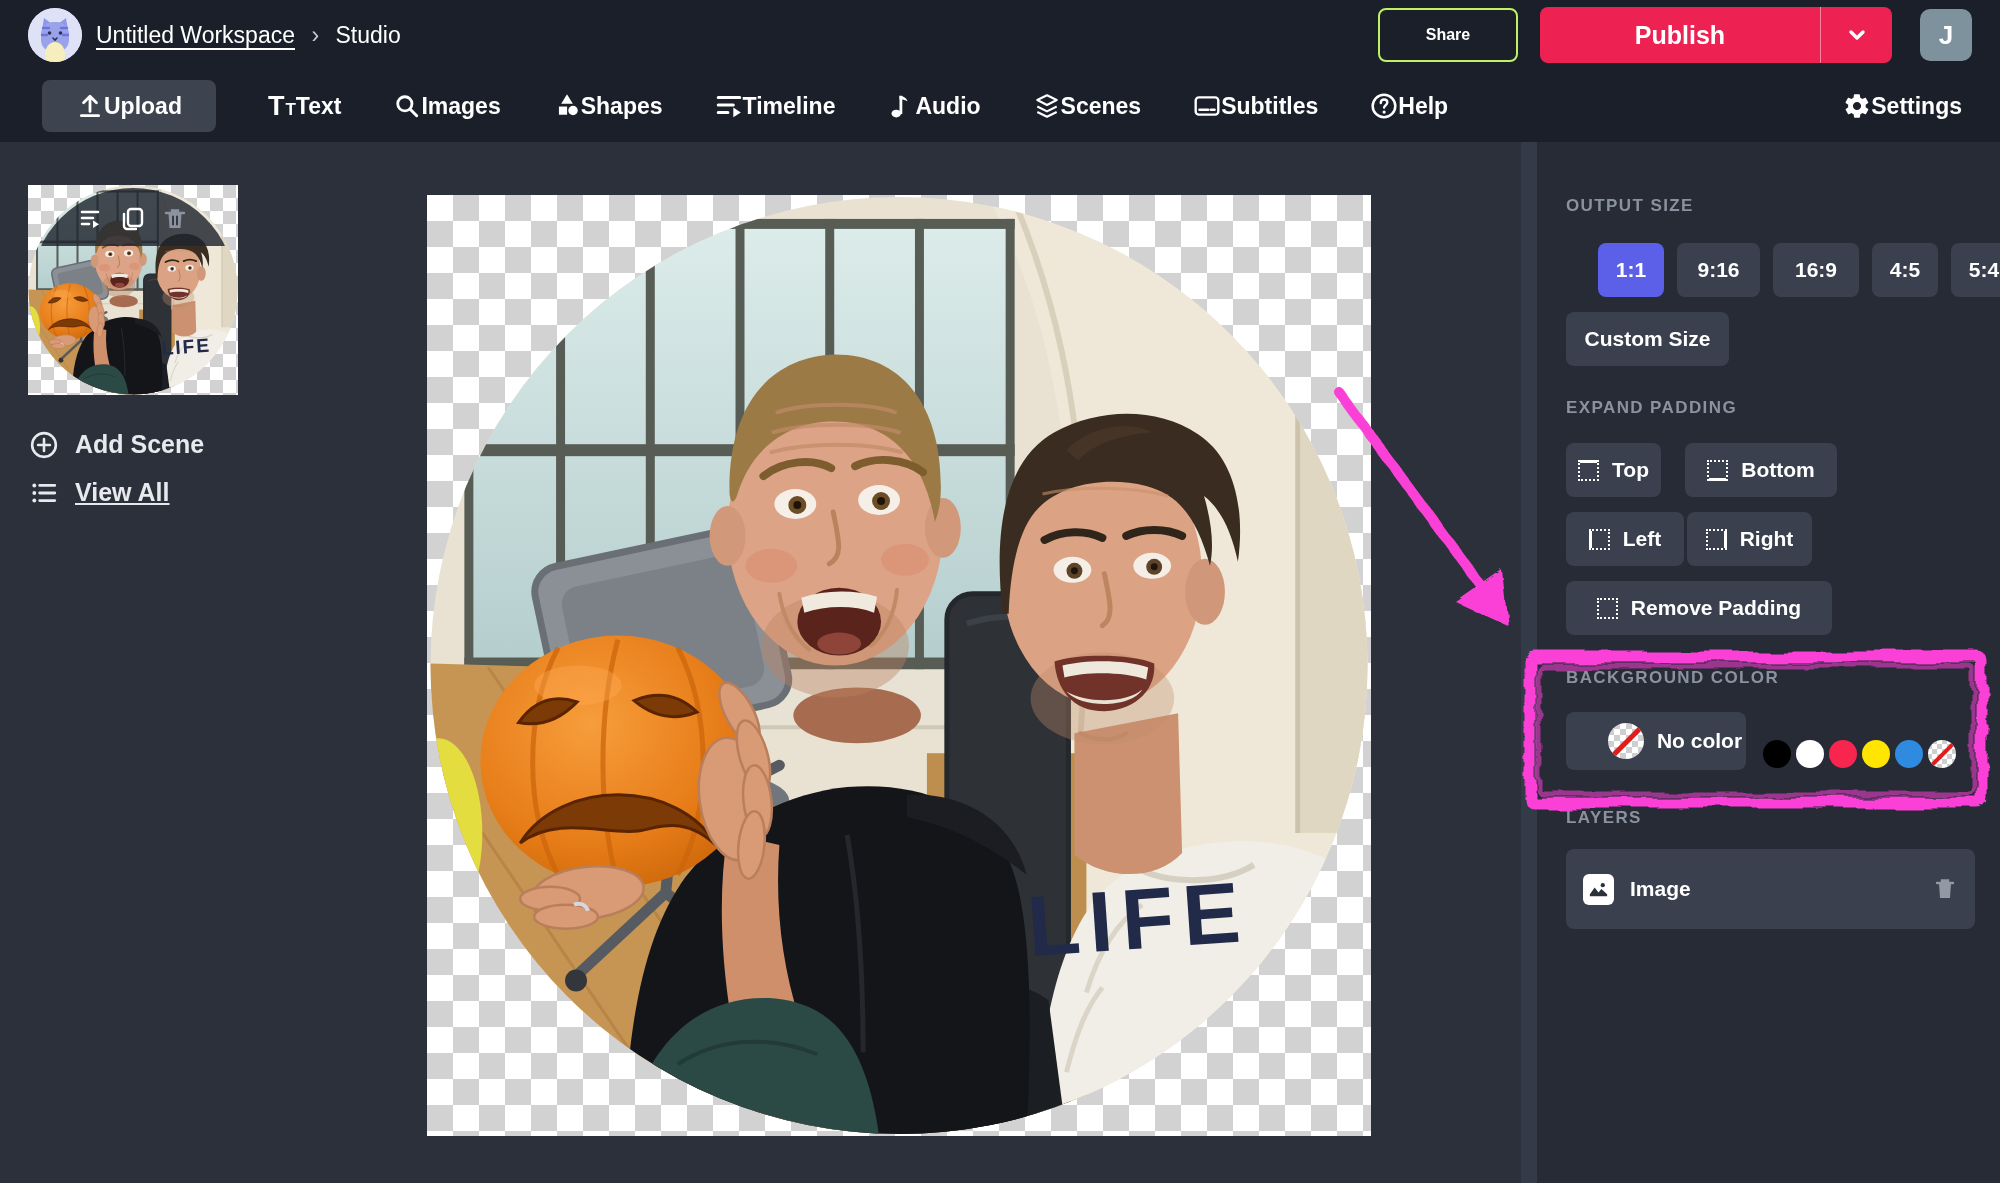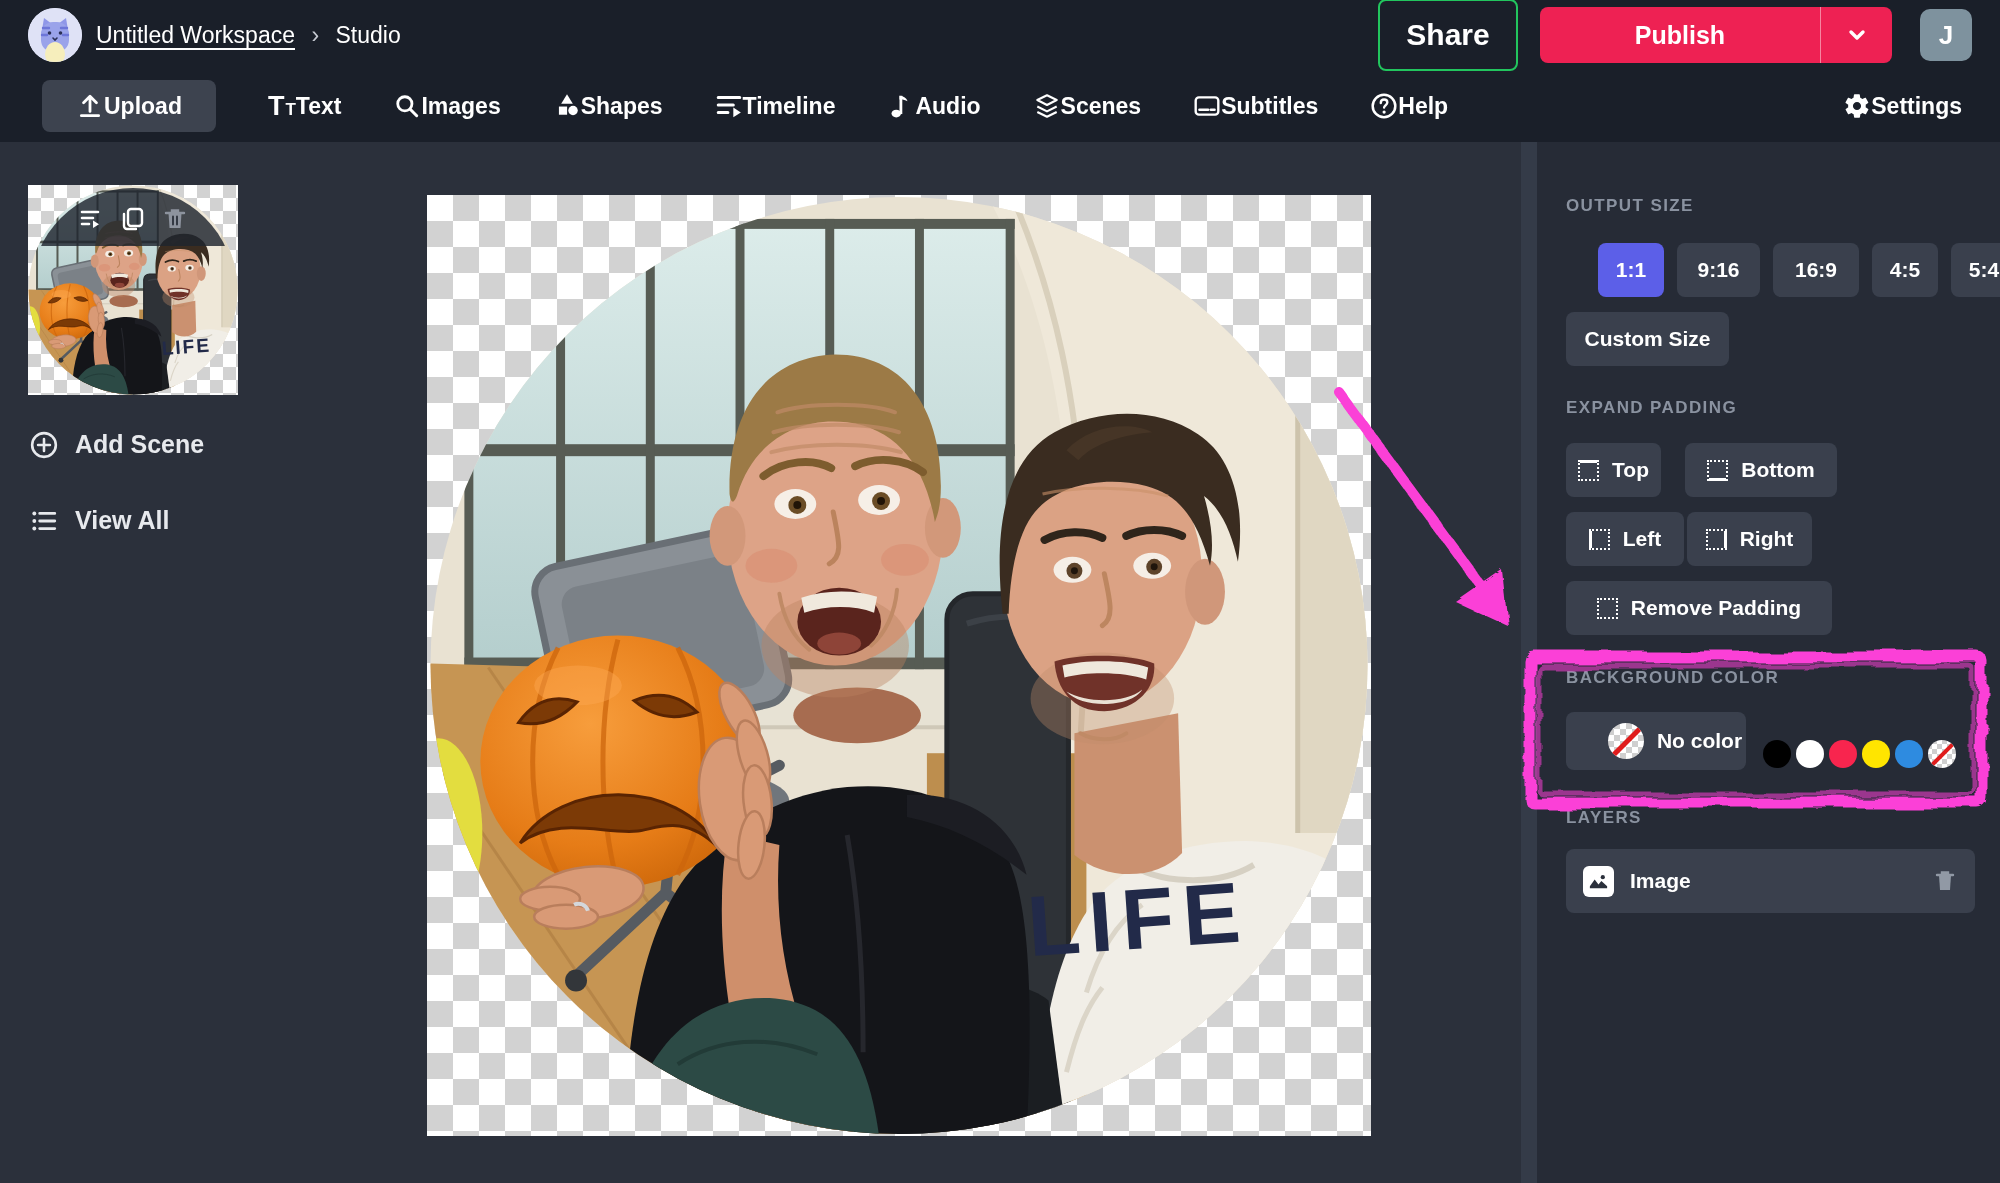--- a/index.html
+++ b/index.html
@@ -8,22 +8,22 @@
   #app { position:relative; width:2000px; height:1183px; overflow:hidden; background:#2b303b; }
 
   
   .topbar { position:absolute; left:0; top:0; width:2000px; height:142px; background:#1a1f29; z-index:5; }
   .row1 { display:flex; align-items:center; height:70px; padding:0 28px; }
   .logo { width:54px; height:54px; border-radius:50%; background:#dfe2f6; flex:0 0 auto; overflow:hidden; }
   .crumb { margin-left:14px; color:#fff; font-size:23px; white-space:nowrap; }
   .crumb .ws { color:#fff; text-decoration:underline; text-underline-offset:5px; cursor:pointer; }
   .crumb .sep { color:#c6cad2; margin:0 10px; }
   .spacer { margin-left:auto; }
-  .share-btn { height:72px; width:140px; border:2px solid #22c55e; border-radius:8px; color:#fff;
-    font-size:30px; font-weight:600; display:flex; align-items:center; justify-content:center; cursor:pointer; background:transparent; }
+  .share-btn { height:54px; width:140px; border:2px solid #bef264; border-radius:8px; color:#fff;
+    font-size:16px; font-weight:600; display:flex; align-items:center; justify-content:center; cursor:pointer; background:transparent; }
   .publish-btn { margin-left:22px; height:56px; width:352px; border-radius:8px; background:#ee2153; display:flex; align-items:stretch; cursor:pointer; }
   .publish-main { flex:1; display:flex; align-items:center; justify-content:center; color:#fff; font-size:25px; font-weight:700; }
   .publish-caret { width:72px; border-left:1px solid rgba(255,255,255,.45); display:flex; align-items:center; justify-content:center; }
   .avatar { margin-left:28px; width:52px; height:52px; border-radius:10px; background:#7e929e; color:#fff;
     font-size:26px; font-weight:600; display:flex; align-items:center; justify-content:center; cursor:pointer; }
 
   
   .toolbar { display:flex; align-items:center; height:72px; padding:0 38px; gap:52px; position:relative; }
   .tool { display:flex; align-items:center; color:#fff; font-size:23px; font-weight:600; cursor:pointer; white-space:nowrap; }
   .tool.active { background:#3d434f; border-radius:8px; padding:12px 34px; margin-left:4px; }
@@ -35,21 +35,21 @@
   
   .thumb { position:absolute; left:28px; top:185px; width:210px; height:210px; cursor:pointer;
     background-image:conic-gradient(#d2d2d2 90deg,#ffffff 90deg 180deg,#d2d2d2 180deg 270deg,#ffffff 270deg);
     background-size:26px 26px; }
   .thumb svg.scene-mini { position:absolute; inset:0; width:210px; height:210px; }
   .thumb-mask { position:absolute; left:3px; top:3px; width:204px; height:204px; border-radius:50%; overflow:hidden; }
   .thumb-band { height:58px; background:rgba(30,36,46,.82); display:flex; align-items:center; justify-content:center; gap:16px; padding-top:4px; }
   .thumb-band .ticon { cursor:pointer; display:flex; }
   .side-link { position:absolute; left:30px; display:flex; align-items:center; gap:17px; color:#e7e9ed; font-size:25px; font-weight:600; cursor:pointer; }
   .side-link.add { top:430px; }
-  .side-link.viewall { top:506px; }
+  .side-link.viewall { top:478px;text-decoration:underline; }
 
   
   .canvas { position:absolute; left:427px; top:195px; width:944px; height:941px;
     background-image:conic-gradient(#d2d2d2 90deg,#ffffff 90deg 180deg,#d2d2d2 180deg 270deg,#ffffff 270deg);
     background-size:52px 52px; }
   .canvas > svg { position:absolute; inset:0; width:100%; height:100%; cursor:move; }
 
   
   .panel-divider { position:absolute; left:1521px; top:142px; width:16px; height:1041px; background:#343b48; }
   .panel { position:absolute; left:1537px; top:142px; width:463px; height:1041px; background:#262b36; }
@@ -67,21 +67,21 @@
   .pad-ico.right { border-right:3px solid #fff; }
   .nocolor-ico { width:36px; height:36px; border-radius:50%; position:relative; overflow:hidden; flex:0 0 auto;
     background-image:conic-gradient(#cfcfcf 90deg,#ffffff 90deg 180deg,#cfcfcf 180deg 270deg,#ffffff 270deg);
     background-size:12px 12px; background-position:center; }
   .nocolor-ico::after { content:""; position:absolute; left:-4px; top:16px; width:46px; height:5px; background:#e01c1c; transform:rotate(-45deg); }
   .swatch-row { position:absolute; left:226px; top:598px; display:flex; gap:5px; align-items:center; }
   .swatch { width:28px; height:28px; border-radius:50%; cursor:pointer; flex:0 0 auto; position:relative; overflow:hidden; }
   .swatch.alpha { background-image:conic-gradient(#cfcfcf 90deg,#ffffff 90deg 180deg,#cfcfcf 180deg 270deg,#ffffff 270deg);
     background-size:10px 10px; background-position:center; }
   .swatch.alpha::after { content:""; position:absolute; left:-4px; top:12px; width:38px; height:4px; background:#e01c1c; transform:rotate(-45deg); }
-  .layer-row { position:absolute; left:29px; top:707px; width:409px; height:64px; background:#3a404d; border-radius:8px;
+  .layer-row { position:absolute; left:29px; top:707px; width:409px; height:80px; background:#3a404d; border-radius:8px;
     display:flex; align-items:center; padding:8px 17px; gap:16px; cursor:pointer; }
   .layer-ico { width:31px; height:31px; background:#fff; border-radius:6px; display:flex; align-items:center; justify-content:center; }
   .layer-label { color:#fff; font-size:21px; font-weight:600; flex:1; }
 
   
   .annot { position:absolute; left:0; top:0; width:2000px; height:1183px; pointer-events:none; z-index:60; }
 </style>
 </head>
 <body>
 

